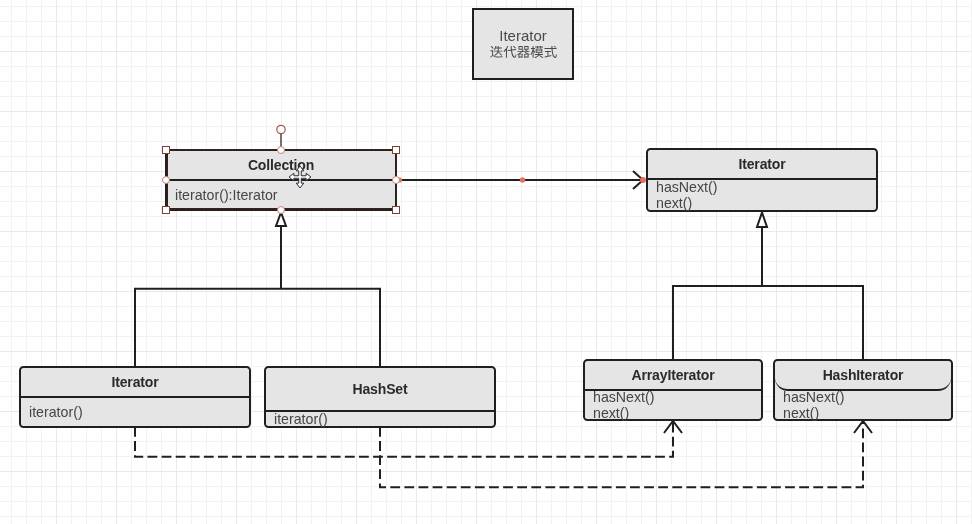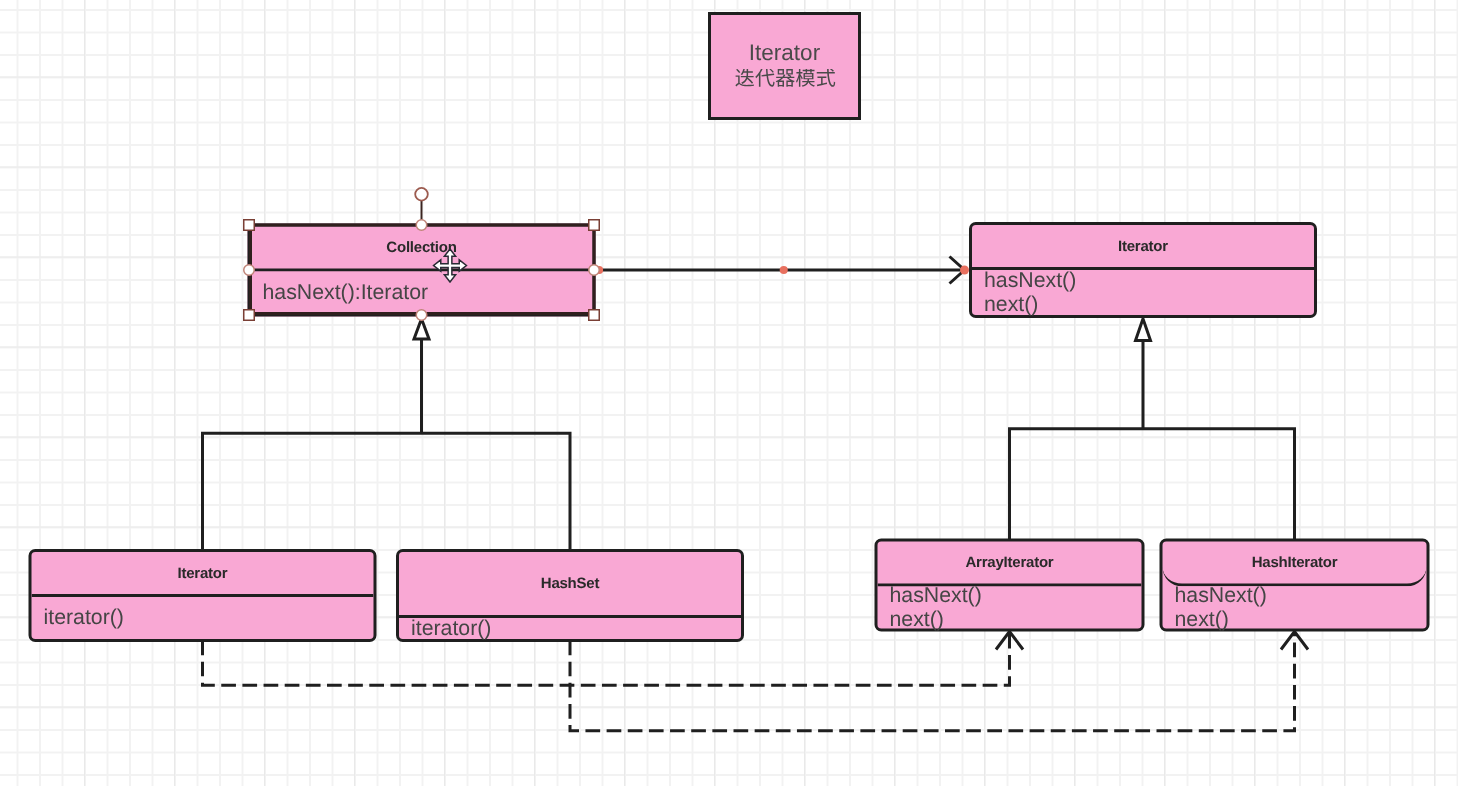--- a/index.html
+++ b/index.html
@@ -15,25 +15,25 @@
   #grid{position:absolute;inset:0;
     background-image:
       linear-gradient(to right,#e9e9e9 1px,transparent 1px),
       linear-gradient(to bottom,#e9e9e9 1px,transparent 1px),
       linear-gradient(to right,#f2f2f2 1px,transparent 1px),
       linear-gradient(to bottom,#f2f2f2 1px,transparent 1px);
     background-size:60px 60px,60px 60px,15px 15px,15px 15px;
     background-position:56px 0,0 51px,11px 0,0 6px;
   }
   svg#edges{position:absolute;left:0;top:0;width:972px;height:524px;overflow:visible;}
-  .node{position:absolute;box-sizing:border-box;background:#f9a8d4;}
+  .node{position:absolute;box-sizing:border-box;background:#e5e5e5;}
   .uml{border:2px solid #1f1f1f;border-radius:4.5px;display:flex;flex-direction:column;}
   .uml .hdr{
     display:flex;align-items:center;justify-content:center;
-    font-weight:bold;font-size:10px;letter-spacing:-0.15px;color:#2a2a2a;
+    font-weight:bold;font-size:14px;letter-spacing:-0.15px;color:#2a2a2a;
     border-bottom:2px solid #1f1f1f;box-sizing:border-box;flex:0 0 auto;
   }
   .uml .body{padding:0 0 0 7.8px;box-sizing:border-box;flex:1 1 auto;min-height:0;
     display:flex;flex-direction:column;justify-content:center;}
   .uml .body div{font-size:14.2px;color:#454545;line-height:16px;white-space:nowrap;}
   #titlebox{border:2px solid #1f1f1f;border-radius:0;}
   #titlebox .t1{position:absolute;left:0;right:0;top:18px;text-align:center;
     font-size:15px;color:#4a4a4a;line-height:16px;}
   #titlebox .t2{position:absolute;left:0;right:0;top:35.8px;text-align:center;line-height:0;font-size:0;}
   .selbox{position:absolute;box-sizing:border-box;border:2px solid #30201e;}
@@ -84,21 +84,21 @@
             <path d="M472 417H820V345H472ZM472 542H820V472H472ZM732 840V757H578V840H507V757H360V693H507V618H578V693H732V618H805V693H945V757H805V840ZM402 599V289H606C602 259 598 232 591 206H340V142H569C531 65 459 12 312 -20C326 -35 345 -63 352 -80C526 -38 607 34 647 140C697 30 790 -45 920 -80C930 -61 950 -33 966 -18C853 6 767 61 719 142H943V206H666C671 232 676 260 679 289H893V599ZM175 840V647H50V577H175V576C148 440 90 281 32 197C45 179 63 146 72 124C110 183 146 274 175 372V-79H247V436C274 383 305 319 318 286L366 340C349 371 273 496 247 535V577H350V647H247V840Z" transform="translate(3000,0)"></path>
             <path d="M709 791C761 755 823 701 853 665L905 712C875 747 811 798 760 833ZM565 836C565 774 567 713 570 653H55V580H575C601 208 685 -82 849 -82C926 -82 954 -31 967 144C946 152 918 169 901 186C894 52 883 -4 855 -4C756 -4 678 241 653 580H947V653H649C646 712 645 773 645 836ZM59 24 83 -50C211 -22 395 20 565 60L559 128L345 82V358H532V431H90V358H270V67Z" transform="translate(4000,0)"></path>
           </g>
         </svg>
     </div>
   </div>
 
   <div class="node uml" style="left:165px;top:149px;width:232px;height:62px;border-radius:0;">
     <div class="hdr" style="height:30px;">Collection</div>
     <div class="body">
-      <div>hasNext():Iterator</div>
+      <div>iterator():Iterator</div>
     </div>
   </div>
 
   <div class="node uml" style="left:646px;top:148px;width:232px;height:64px;">
     <div class="hdr" style="height:30px;">Iterator</div>
     <div class="body">
       <div>hasNext()</div>
       <div>next()</div>
     </div>
   </div>

